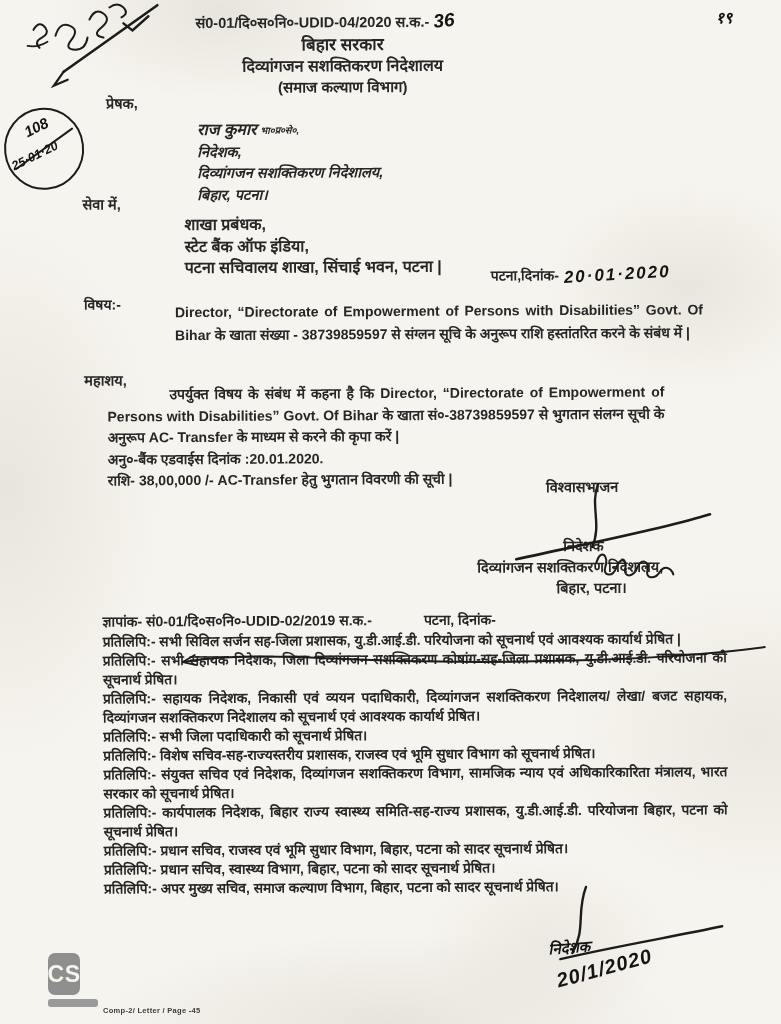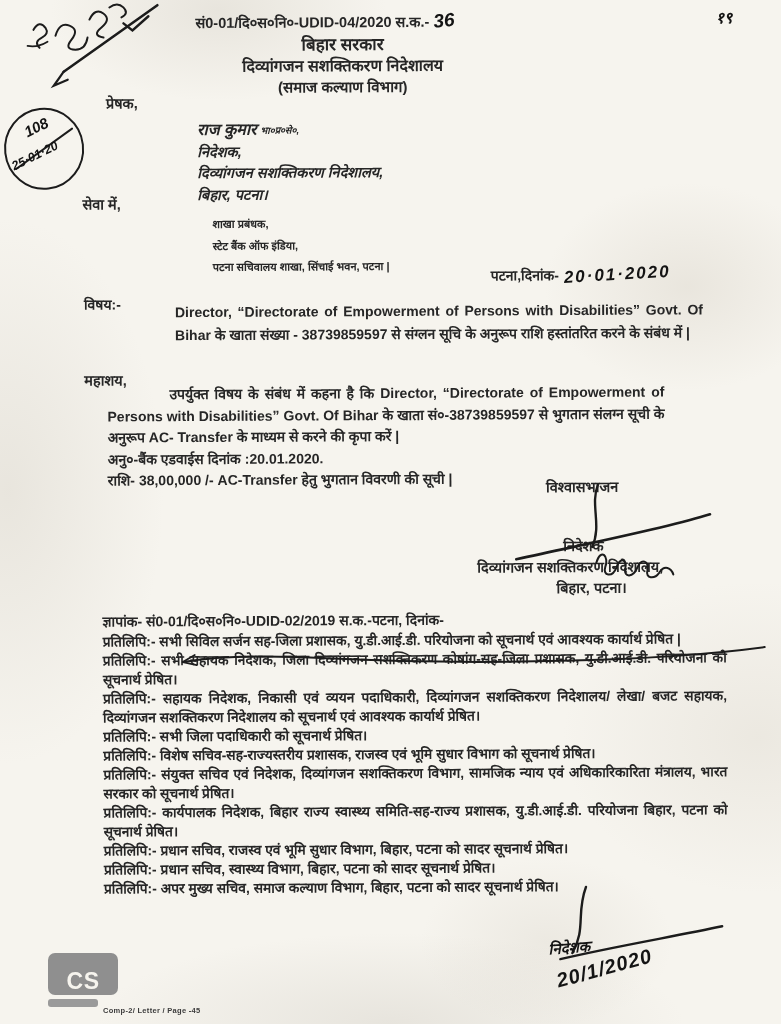--- a/index.html
+++ b/index.html
@@ -31,45 +31,45 @@
   .corner-no { right:46px; top:8px; font-size:16px; }
   .gov1 { top:32px; font-size:17px; }
   .gov2 { top:54px; font-size:16px; }
   .gov3 { top:76px; font-size:15px; }
 
   .from-label { left:108px; top:91px; font-size:14.5px; }
   .from-block { left:199px; top:118px; font-size:14.5px; line-height:21.5px;font-style:italic; }
   .from-name { font-size:16px; }
   .from-suffix { font-size:9.5px; vertical-align:1px; }
   .to-label { left:84px; top:192px; font-size:14.5px; }
-  .to-block { left:186px; top:213px; font-size:11px; line-height:21.5px;margin-left:28px; }
+  .to-block { left:186px; top:213px; font-size:16px; line-height:21.5px; }
 
   .dateline { left:492px; top:266px; font-size:14px; }
   .dateline .hw { font-size:17px; display:inline-block; transform:rotate(-3deg); letter-spacing:2px; margin-left:5px; }
 
   .subj-label { left:85px; top:293px; font-size:14px; }
   .subj-text { left:176px; top:300px; width:528px; font-size:14px; line-height:22.5px; }
 
   .salutation { left:85px; top:368px; font-size:14.5px; }
   .body-block { left:108px; top:383px; width:557px; font-size:14px; line-height:21.5px; }
   .body-block .para { font-weight:600; text-indent:62px; text-align:justify; }
   .body-block .strong-line { font-weight:700; }
 
   .valediction { left:546px; top:477px; font-size:14.5px; }
   .sig-designation { left:563px; top:536px; font-size:14.5px; }
   .sig-org { left:477px; top:557px; font-size:14.5px; }
   .sig-place { left:556px; top:578px; font-size:14.5px; }
 
   .memo-line { left:102px; top:610px; font-size:14px; }
-  .memo-line .place { }
+  .memo-line .place { margin-left:52px; }
   .copies { left:102px; top:631px; width:624px; font-size:13.8px; line-height:19px; }
   .copies p { text-align:justify; font-weight:700; }
 
-  .cs-logo { left:48px; top:953px; width:70px; height:42px; background:#8f8f8f; border-radius:7px;
-             display:flex; align-items:flex-end; justify-content:center;
+  .cs-logo { left:48px; top:953px; width:32px; height:42px; background:#8f8f8f; border-radius:7px;
+             display:flex; align-items:center; justify-content:center;
              color:#f6f4ee; font-size:23px; font-weight:700; letter-spacing:.5px; }
   .cs-logo-bar { left:48px; top:999px; width:50px; height:8px; background:#9a9a9a; border-radius:3px; }
   .scan1 { left:112px; top:948px; font-size:21px; color:#ababab; letter-spacing:2px; word-spacing:6px; }
   .scan2 { left:112px; top:976px; font-size:21px; color:#b0b0b0; letter-spacing:2px; }
   .small-print { left:103px; top:1006px; font-size:7.5px; font-weight:700; color:#3c3c3c; letter-spacing:.3px; }
 
   .bottom-sig-label { left:546px; top:938px; font-size:15px; display:inline-block; transform:rotate(-4deg); }
   .bottom-sig-date { left:553px; top:958px; font-size:20px; display:inline-block; transform:rotate(-15deg); letter-spacing:1px; }
 
   .stamp { left:4px; top:104px; width:84px; height:86px; transform:rotate(-6deg); }

